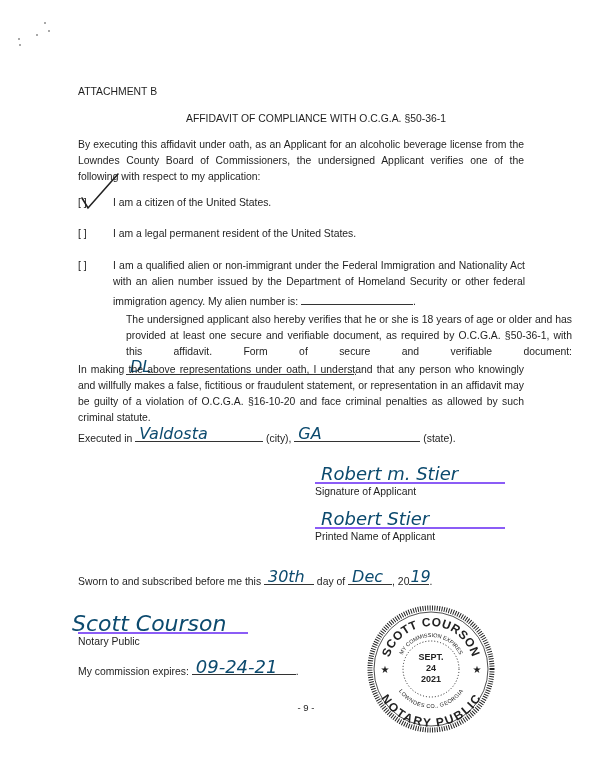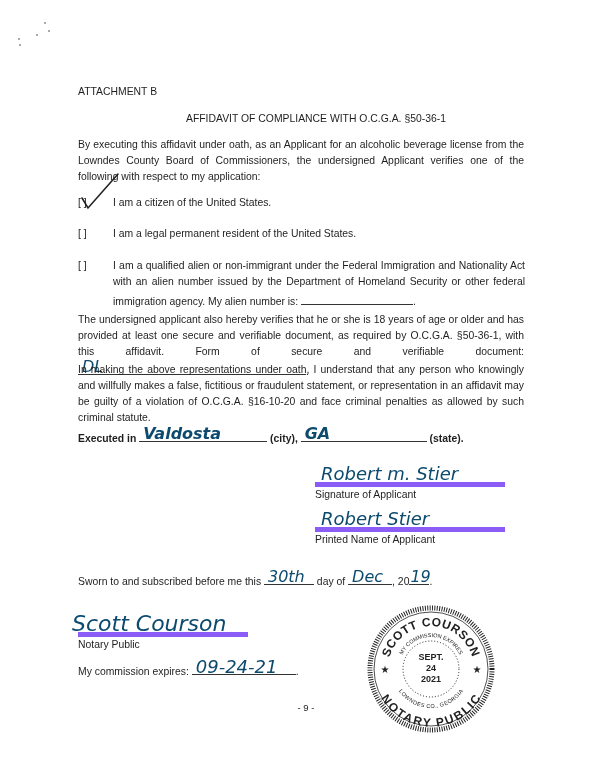--- a/index.html
+++ b/index.html
@@ -14,28 +14,28 @@
     .attach { left: 78px; top: 84px; font-size: 10.4px; }
     .title { left: 0; width: 600px; top: 111px; text-align: center; font-size: 10.4px; padding-left: 32px; box-sizing: border-box; }
     .para { left: 78px; width: 446px; text-align: justify; }
     .p1 { top: 137px; }
     .opt { left: 78px; width: 450px; }
     .opt .box { position: absolute; left: 0; top: 0; width: 20px; }
     .opt .txt { position: absolute; left: 35px; width: 412px; text-align: justify; }
     .opt1 { top: 195px; }
     .opt2 { top: 226px; }
     .opt3 { top: 258px; }
-    .p2 { top: 312px; }
+    .p2 { top: 312px; margin-left: 48px; }
     .p3 { top: 362px; }
     .hand { font-family: "DejaVu Sans", sans-serif; font-style: italic; color: #0c4a6e; font-size: 16px; }
     .uline { display: inline-block; border-bottom: 1px solid #333; position: relative; height: 14px; vertical-align: baseline; }
     .uline .hand { position: absolute; left: 4px; bottom: -1px; white-space: nowrap; }
-    .exec { left: 78px; top: 427px; white-space: nowrap; font-weight: bold; }
+    .exec { left: 78px; top: 427px; white-space: nowrap; }
     .sigblock { left: 315px; width: 190px; }
-    .sigline { border-bottom: 5px solid #8b5cf6; height: 24px; position: relative; }
+    .sigline { border-bottom: 2px solid #8b5cf6; height: 24px; position: relative; }
     .sigline .hand { position: absolute; left: 6px; bottom: 0; font-size: 18px; white-space: nowrap; }
     .sig1 { top: 458px; }
     .sig2 { top: 503px; }
     .sworn { left: 78px; top: 570px; white-space: nowrap; }
     .notary { left: 78px; top: 604px; width: 170px; }
     .notary .sigline { height: 28px; }
     .notary .sigline .hand { font-size: 22px; left: -6px; }
     .expires { left: 78px; top: 660px; white-space: nowrap; }
     .pagenum { left: 0; width: 600px; top: 700px; text-align: center; padding-left: 12px; box-sizing: border-box; font-size: 9.5px; }
     .check { position: absolute; left: 80px; top: 172px; width: 40px; height: 40px; }

